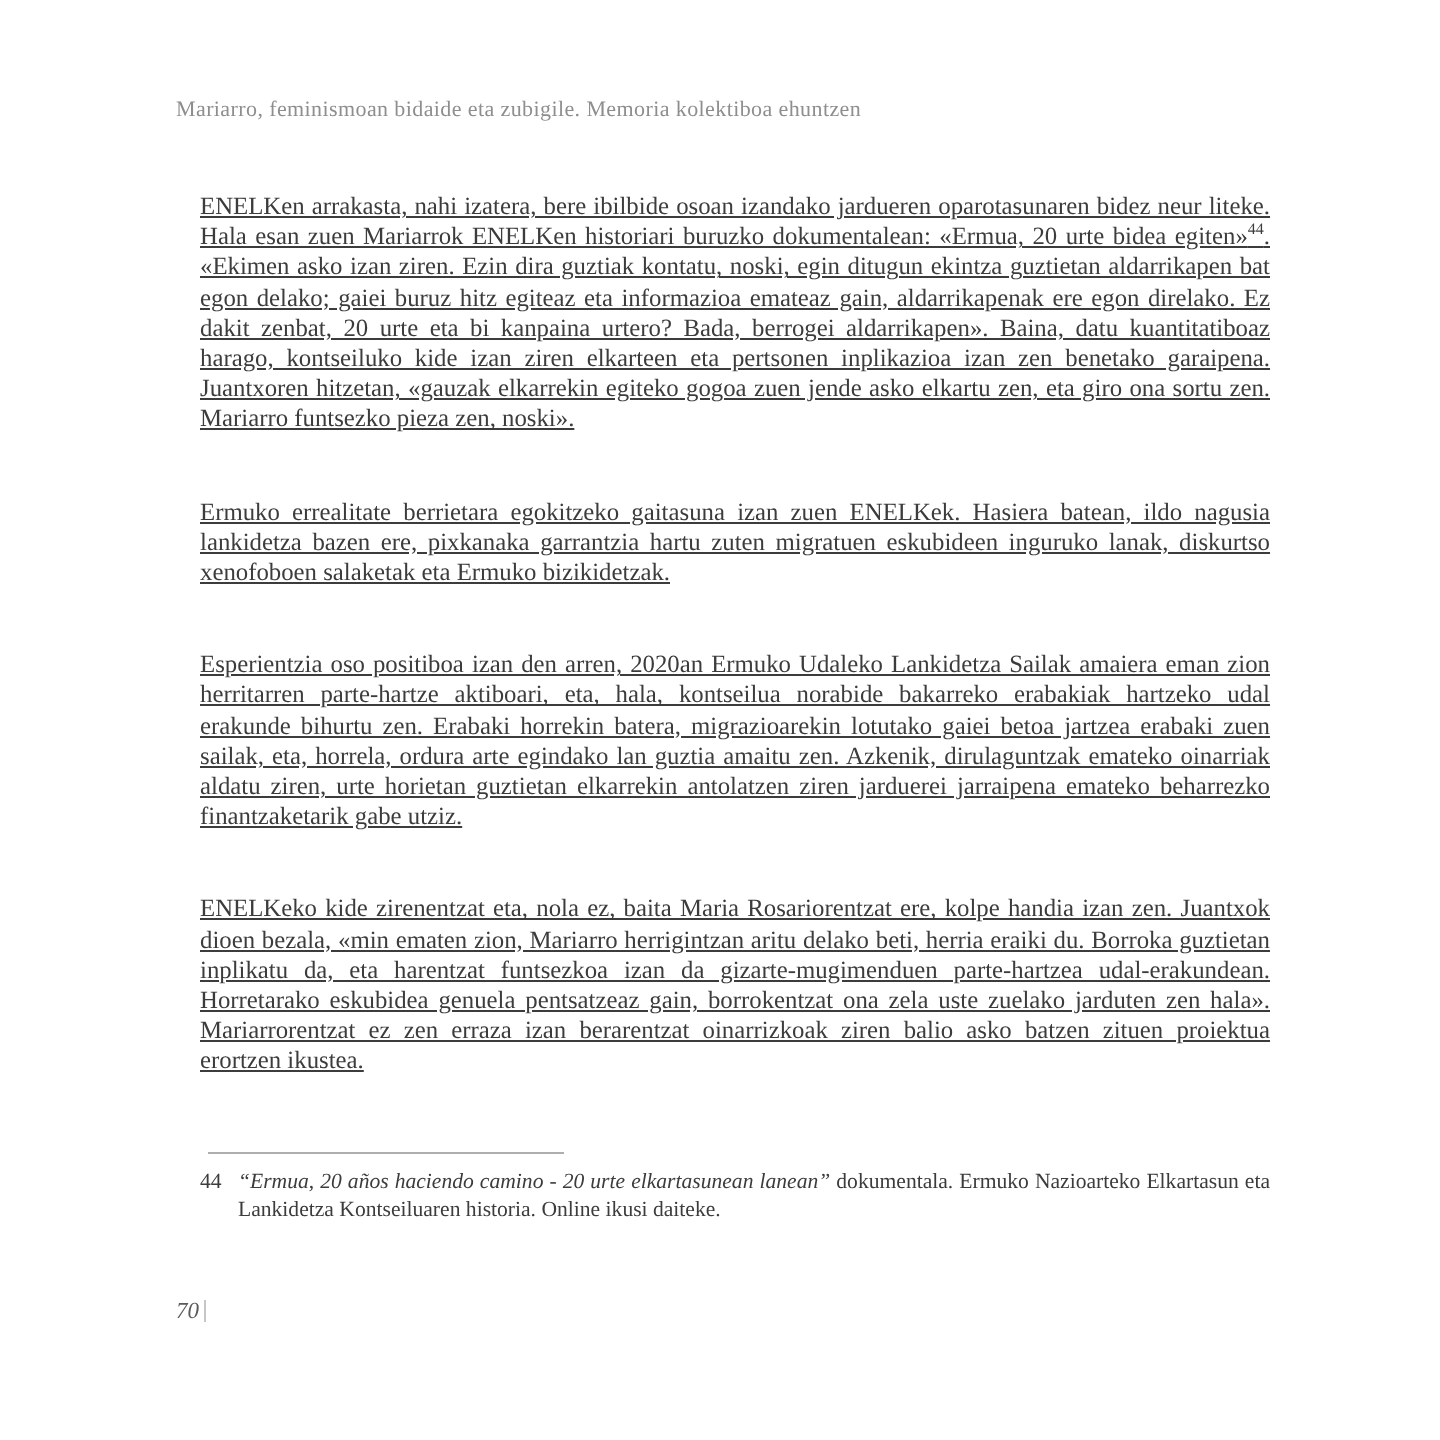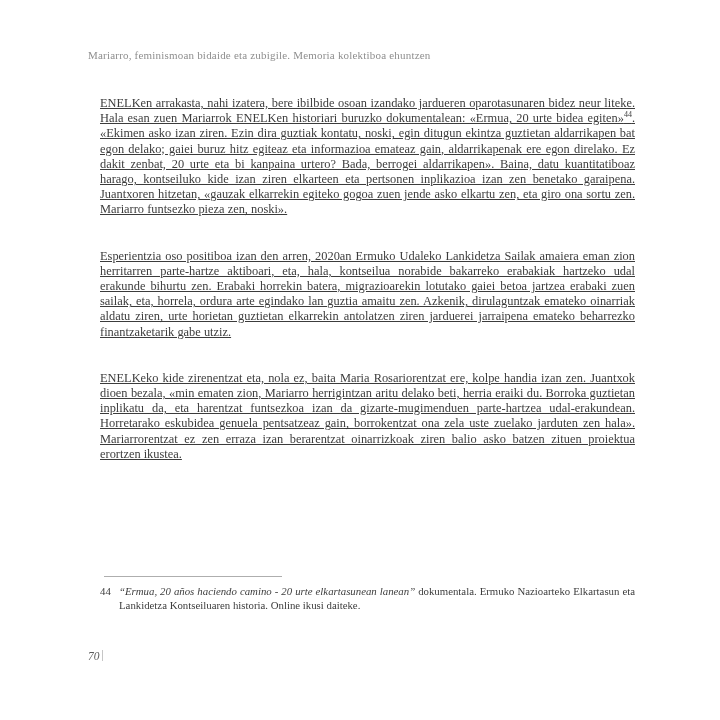--- a/index.html
+++ b/index.html
@@ -95,20 +95,21 @@
 <body>
 
 <div class="page">
 
   <div class="running-header">Mariarro, feminismoan bidaide eta zubigile. Memoria kolektiboa ehuntzen</div>
 
   <main class="text-block">
     <p>
       <span>ENELKen arrakasta, nahi izatera, bere ibilbide osoan izandako jardueren oparotasunaren bidez neur liteke. Hala esan zuen Mariarrok ENELKen historiari buruzko dokumentalean: «Ermua, 20 urte bidea egiten»</span><sup class="fn-ref">44</sup><span>. «Ekimen asko izan ziren. Ezin dira guztiak kontatu, noski, egin ditugun ekintza guztietan aldarrikapen bat egon delako; gaiei buruz hitz egiteaz eta informazioa emateaz gain, aldarrikapenak ere egon direlako. Ez dakit zenbat, 20 urte eta bi kanpaina urtero? Bada, berrogei aldarrikapen». Baina, datu kuantitatiboaz harago, kontseiluko kide izan ziren elkarteen eta pertsonen inplikazioa izan zen benetako garaipena. Juantxoren hitzetan, «gauzak elkarrekin egiteko gogoa zuen jende asko elkartu zen, eta giro ona sortu zen. Mariarro funtsezko pieza zen, noski».</span>
     </p>
+    <p>Ermuko errealitate berrietara egokitzeko gaitasuna izan zuen ENELKek. Hasiera batean, ildo nagusia lankidetza bazen ere, pixkanaka garrantzia hartu zuten migratuen eskubideen inguruko lanak, diskurtso xenofoboen salaketak eta Ermuko bizikidetzak.</p>
     <p>Esperientzia oso positiboa izan den arren, 2020an Ermuko Udaleko Lankidetza Sailak amaiera eman zion herritarren parte-hartze aktiboari, eta, hala, kontseilua norabide bakarreko erabakiak hartzeko udal erakunde bihurtu zen. Erabaki horrekin batera, migrazioarekin lotutako gaiei betoa jartzea erabaki zuen sailak, eta, horrela, ordura arte egindako lan guztia amaitu zen. Azkenik, dirulaguntzak emateko oinarriak aldatu ziren, urte horietan guztietan elkarrekin antolatzen ziren jarduerei jarraipena emateko beharrezko finantzaketarik gabe utziz.</p>
     <p>ENELKeko kide zirenentzat eta, nola ez, baita Maria Rosariorentzat ere, kolpe handia izan zen. Juantxok dioen bezala, «min ematen zion, Mariarro herrigintzan aritu delako beti, herria eraiki du. Borroka guztietan inplikatu da, eta harentzat funtsezkoa izan da gizarte-mugimenduen parte-hartzea udal-erakundean. Horretarako eskubidea genuela pentsatzeaz gain, borrokentzat ona zela uste zuelako jarduten zen hala». Mariarrorentzat ez zen erraza izan berarentzat oinarrizkoak ziren balio asko batzen zituen proiektua erortzen ikustea.</p>
   </main>
 
   <div class="footnote-area">
     <div class="footnote-rule"></div>
     <div class="footnote">
       <span class="fn-num">44</span>
       <span class="fn-text">
         <em>“Ermua, 20 años haciendo camino - 20 urte elkartasunean lanean”</em><span> dokumentala. Ermuko Nazioarteko Elkartasun eta Lankidetza Kontseiluaren historia. Online ikusi daiteke.</span>

